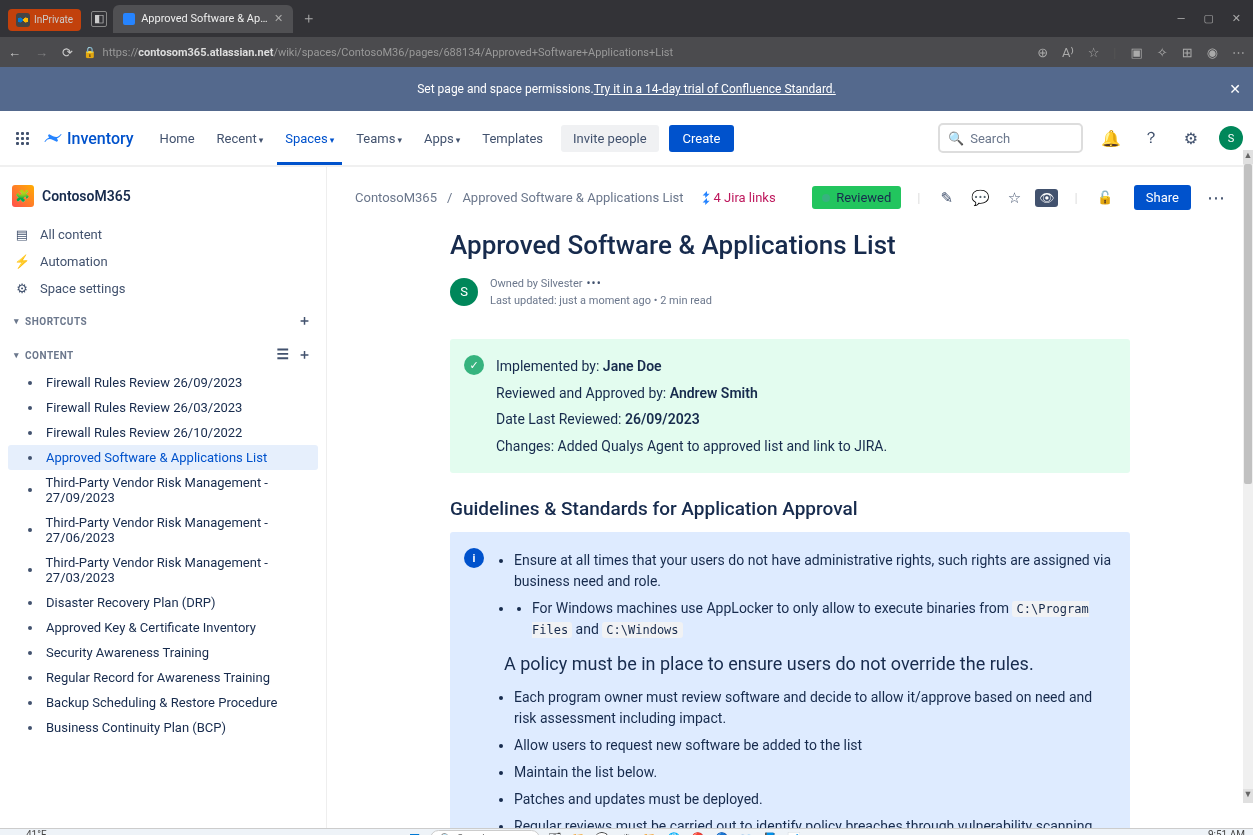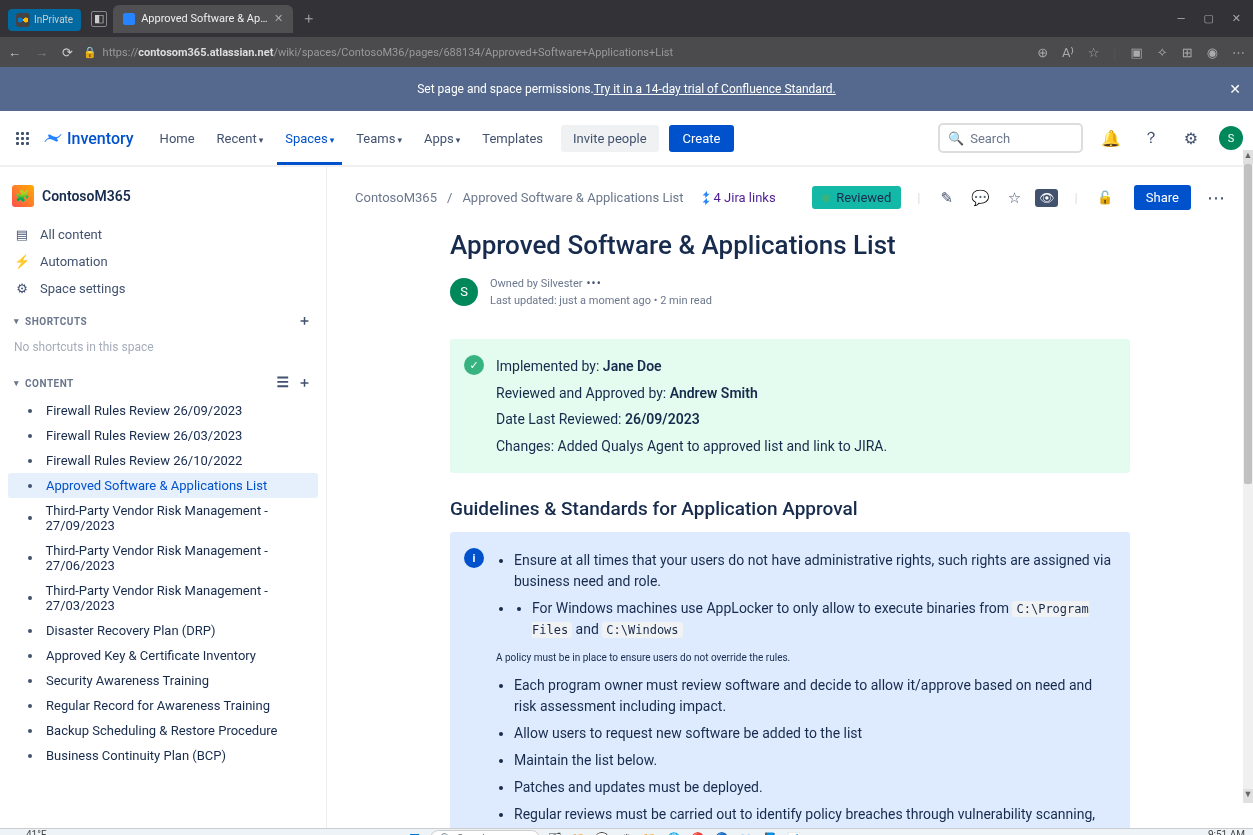--- a/index.html
+++ b/index.html
@@ -1,21 +1,21 @@
 <!DOCTYPE html>
 <html><head>
 <meta charset="utf-8">
 <style>
 * { margin: 0; padding: 0; box-sizing: border-box; }
 body { font-family: -apple-system, BlinkMacSystemFont, "Segoe UI", Roboto, sans-serif; font-size: 14px; color: #172B4D; background: #fff; overflow: hidden; }
 
 
 .browser-top { background: #333337; height: 37px; display: flex; align-items: flex-end; color: #ccc; font-size: 11px; }
 .tab-strip { display: flex; align-items: center; height: 100%; padding-left: 4px; }
-.inprivate { display: flex; align-items: center; gap: 4px; background: #0369a1; padding: 4px 8px; border-radius: 4px; margin: 4px 4px 2px 4px; font-size: 10px; }
+.inprivate { display: flex; align-items: center; gap: 4px; background: #c2410c; padding: 4px 8px; border-radius: 4px; margin: 4px 4px 2px 4px; font-size: 10px; }
 .inprivate-icon { width: 14px; height: 14px; background: radial-gradient(circle at 30% 50%, #0078d4 20%, transparent 22%), radial-gradient(circle at 70% 50%, #ffb900 20%, transparent 22%), #444; border-radius: 3px; }
 .win-icon { width: 16px; height: 16px; border: 1px solid #888; border-radius: 2px; margin: 0 6px; display:flex;align-items:center;justify-content:center;}
 .browser-tab { display: flex; align-items: center; gap: 6px; background: #505053; padding: 6px 10px; border-radius: 6px 6px 0 0; max-width: 180px; height: 28px; margin-bottom: 0;}
 .tab-favicon { width: 12px; height: 12px; background: #2684FF; border-radius: 2px; }
 .tab-title { white-space: nowrap; overflow: hidden; text-overflow: ellipsis; font-size: 11px; color: #eee; flex:1;}
 .tab-close { color: #aaa; font-size: 11px; cursor: pointer; }
 .tab-plus { color: #aaa; font-size: 15px; margin: 0 8px; cursor: pointer; }
 .win-controls { margin-left: auto; display: flex; gap: 18px; padding-right: 12px; font-size: 11px; color: #aaa; align-self: center;}
 .address-bar { background: #4b4b4e; height: 30px; display: flex; align-items: center; gap: 10px; padding: 0 8px; color: #ccc; font-size: 11px; }
 .nav-arrows { display: flex; gap: 14px; font-size: 13px; }
@@ -60,24 +60,24 @@
 .empty-text { color: #a5adba; padding: 4px 6px 10px; font-size: 12px; }
 .tree-item { display: flex; align-items: center; gap: 8px; padding: 5px 10px; cursor: pointer; border-radius: 3px; color: #172B4D; font-size: 13px;}
 .tree-item .bullet { width: 4px; height: 4px; border-radius: 50%; background: #42526E; margin-left: 10px; margin-right: 6px;}
 .tree-item.active { background: #e6effc; color: #0052CC;}
 
 
 .content { flex: 1; overflow-y: auto; }
 .content-header { display: flex; align-items: center; padding: 18px 28px 0; gap: 10px; font-size: 13px; color: #6B778C;}
 .breadcrumb-link { color: #6B778C; cursor: pointer; }
 .breadcrumb-sep { color: #6B778C; }
-.jira-link { display: flex; align-items: center; gap: 0; color: #4c1d95; cursor: pointer; margin-left: 6px;}
+.jira-link { display: flex; align-items: center; gap: 0; color: #be185d; cursor: pointer; margin-left: 6px;}
 .jira-icon { width: 14px; height: 14px; }
 .header-spacer { flex: 1; }
-.reviewed-badge { background: #14b8a6; padding: 4px 10px; border-radius: 3px; display: flex; align-items: center; gap: 6px; color: #172B4D; font-size: 13px;}
+.reviewed-badge { background: #22c55e; padding: 4px 10px; border-radius: 3px; display: flex; align-items: center; gap: 6px; color: #172B4D; font-size: 13px;}
 .green-dot { width: 8px; height: 8px; border-radius: 50%; background: #36B37E; }
 .hdr-pipe { color: #ddd; margin: 0 6px;}
 .hdr-icon { color: #42526E; font-size: 15px; cursor: pointer; padding: 0 4px;}
 .hdr-icon.watching { background: #42526E; color: #fff; border-radius: 3px; padding: 2px 4px; font-size: 12px;}
 .lock-restrict { color: #42526E; padding: 0 4px;}
 .share-btn { background: #0052CC; color: #fff; padding: 5px 12px; border-radius: 3px; font-size: 13px; cursor: pointer; margin: 0 6px;}
 .more-dots { font-size: 18px; cursor: pointer; color: #42526E;}
 
 .page-body { max-width: 760px; margin: 0 auto; padding: 20px 40px 40px; }
 .page-title { font-size: 26px; font-weight: 500; color: #172B4D; margin-bottom: 14px; }
@@ -93,21 +93,21 @@
 .panel.success .panel-icon { background: #36B37E; }
 .panel.info .panel-icon { background: #0052CC; font-weight: bold;}
 .panel-body { flex: 1; font-size: 14px; line-height: 1.9; color: #172B4D;}
 .panel-body strong { font-weight: 600; }
 
 .section-heading { font-size: 19px; font-weight: 500; margin: 8px 0 12px; color: #172B4D;}
 ul.content-list { list-style: disc; padding-left: 18px; margin: 4px 0 10px; }
 ul.content-list li { margin-bottom: 6px; line-height: 1.5; font-size: 14px;}
 ul.content-list.inner { margin-top: 4px;}
 code { background: #f1f2f4; padding: 1px 4px; border-radius: 3px; font-family: Menlo, Consolas, monospace; font-size: 12px;}
-.body-para { font-size: 10px; line-height: 1.5; margin: 10px 0;}
+.body-para { font-size: 18px; line-height: 1.5; margin: 10px 8px;}
 
 
 .taskbar { height: 39px; background: #eef3f8; display: flex; align-items: flex-start; padding: 0 8px; font-size: 10px; color: #444; border-top: 1px solid #ccc;}
 .weather { display: flex; align-items: center; gap: 4px;}
 .weather-icon { width: 14px; height: 14px; background: radial-gradient(circle, #ffc107 40%, transparent 42%); border-radius: 50%;}
 .task-center { margin: 0 auto; display: flex; align-items: center; gap: 6px;}
 .task-search { background: #fff; border: 1px solid #ccc; border-radius: 12px; padding: 2px 10px; display: flex; align-items: center; gap: 4px; font-size: 10px; color: #666; width: 110px;}
 .task-icon { width: 18px; height: 18px; border-radius: 3px; display:flex; align-items:center; justify-content:center; font-size: 11px;}
 .task-right { display: flex; align-items: center; gap: 6px; text-align: right; line-height: 1.1;}
 
@@ -226,21 +226,20 @@
       <span>Space settings</span>
     </div>
 
     <div class="section-header">
       <span class="chev2">▾</span>
       <span>SHORTCUTS</span>
       <span class="section-actions">
           <span>＋</span>
         </span>
     </div>
-    <div class="empty-text">No shortcuts in this space</div>
 
     <div class="section-header">
       <span class="chev2">▾</span>
       <span>CONTENT</span>
       <span class="section-actions">
         <span>☰</span>
         <span>＋</span>
       </span>
     </div>
     <div id="tree-container">

